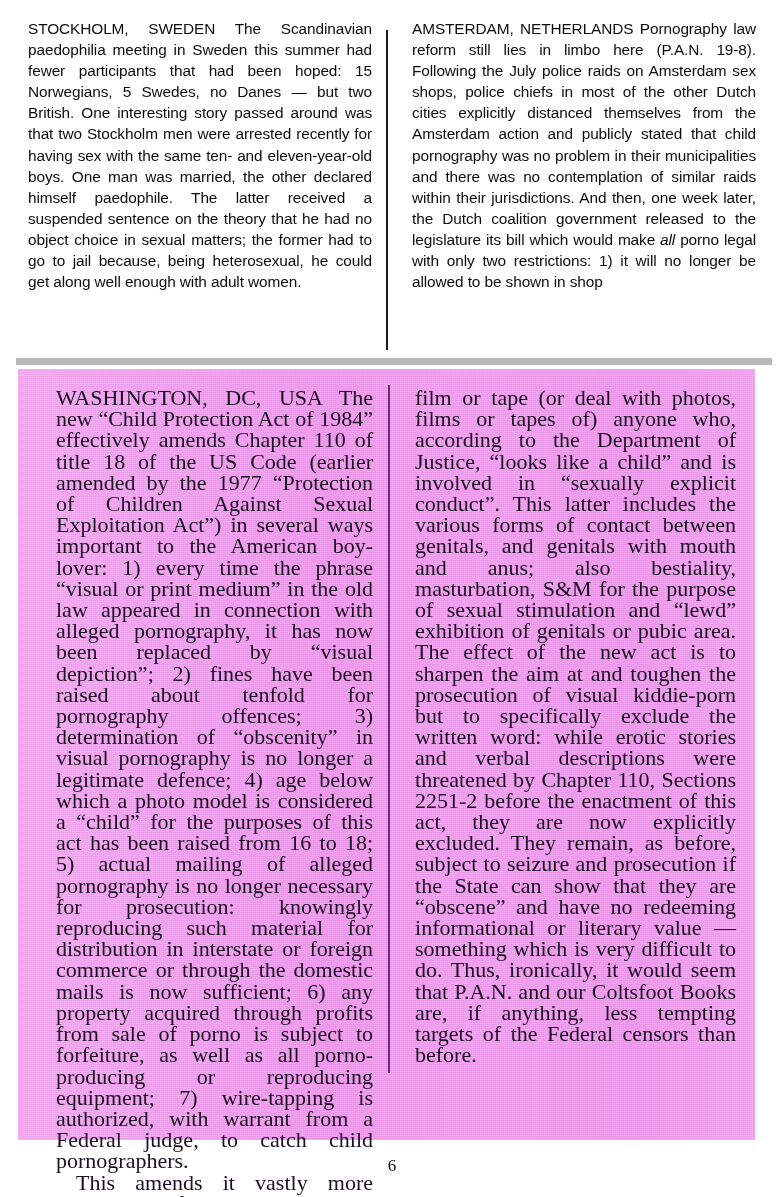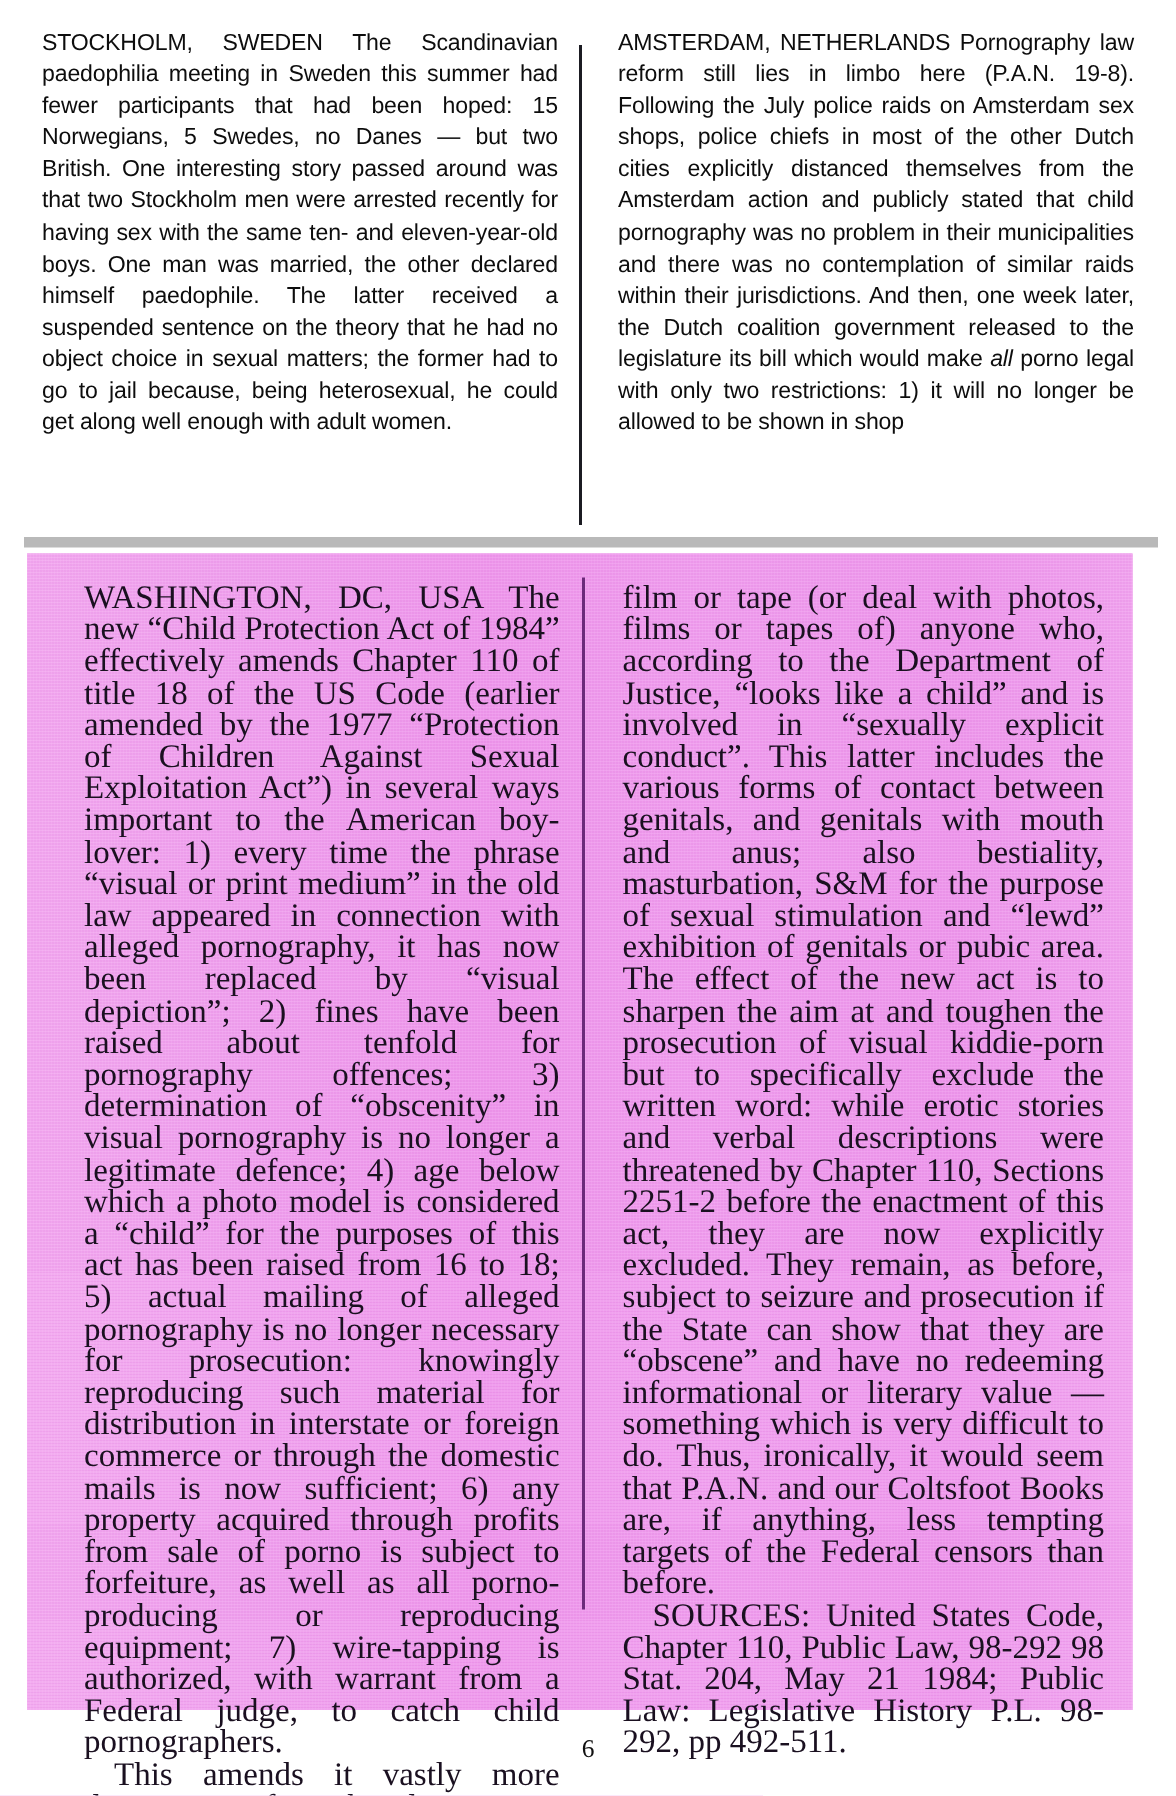--- a/index.html
+++ b/index.html
@@ -168,21 +168,20 @@
 
   <div id="pink-columns">
 
     <div class="pink-col left">
       <p>WASHINGTON, DC, USA The new “Child Protection Act of 1984” effectively amends Chapter 110 of title 18 of the US Code (earlier amended by the 1977 “Protection of Children Against Sexual Exploitation Act”) in several ways important to the American boy-lover: 1) every time the phrase “visual or print medium” in the old law appeared in connection with alleged pornography, it has now been replaced by “visual depiction”; 2) fines have been raised about tenfold for pornography offences; 3) determination of “obscenity” in visual pornography is no longer a legitimate defence; 4) age below which a photo model is considered a “child” for the purposes of this act has been raised from 16 to 18; 5) actual mailing of alleged pornography is no longer necessary for prosecution: knowingly reproducing such material for distribution in interstate or foreign commerce or through the domestic mails is now sufficient; 6) any property acquired through profits from sale of porno is subject to forfeiture, as well as all porno-producing or reproducing equipment; 7) wire-tapping is authorized, with warrant from a Federal judge, to catch child pornographers.</p>
       <p class="indented">This amends it vastly more dangerous for boy-lovers to photograph,</p>
     </div>
 
     <div class="pink-col right">
       <p>film or tape (or deal with photos, films or tapes of) anyone who, according to the Department of Justice, “looks like a child” and is involved in “sexually explicit conduct”. This latter includes the various forms of contact between genitals, and genitals with mouth and anus; also bestiality, masturbation, S&amp;M for the purpose of sexual stimulation and “lewd” exhibition of genitals or pubic area. The effect of the new act is to sharpen the aim at and toughen the prosecution of visual kiddie-porn but to specifically exclude the written word: while erotic stories and verbal descriptions were threatened by Chapter 110, Sections 2251-2 before the enactment of this act, they are now explicitly excluded. They remain, as before, subject to seizure and prosecution if the State can show that they are “obscene” and have no redeeming informational or literary value — something which is very difficult to do. Thus, ironically, it would seem that P.A.N. and our Coltsfoot Books are, if anything, less tempting targets of the Federal censors than before.</p>
-      <p class="indented">SOURCES: United States Code, Chapter 110, Public Law, 98-292 98 Stat. 204, May 21 1984; Public Law: Legislative History P.L. 98-292, pp 492-511.</p>
     </div>
 
   </div>
 
   <div id="pink-divider"></div>
 </div>
 
 <div id="page-number">6</div>
 
 </body></html>

